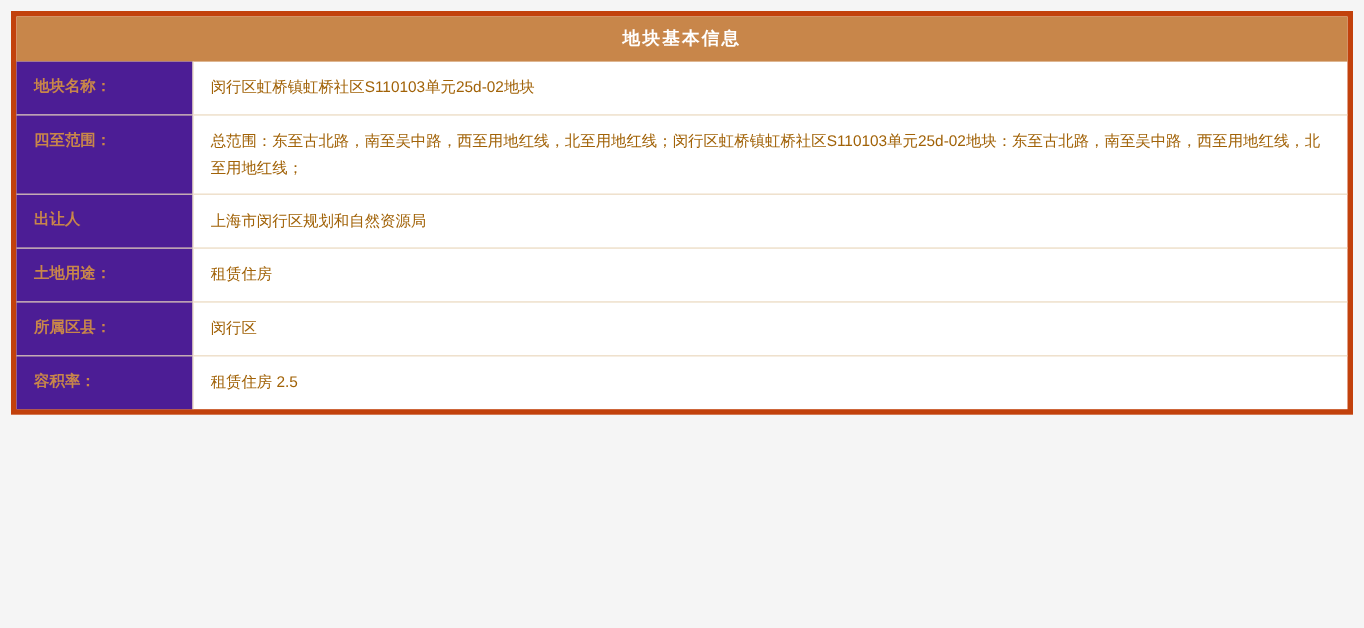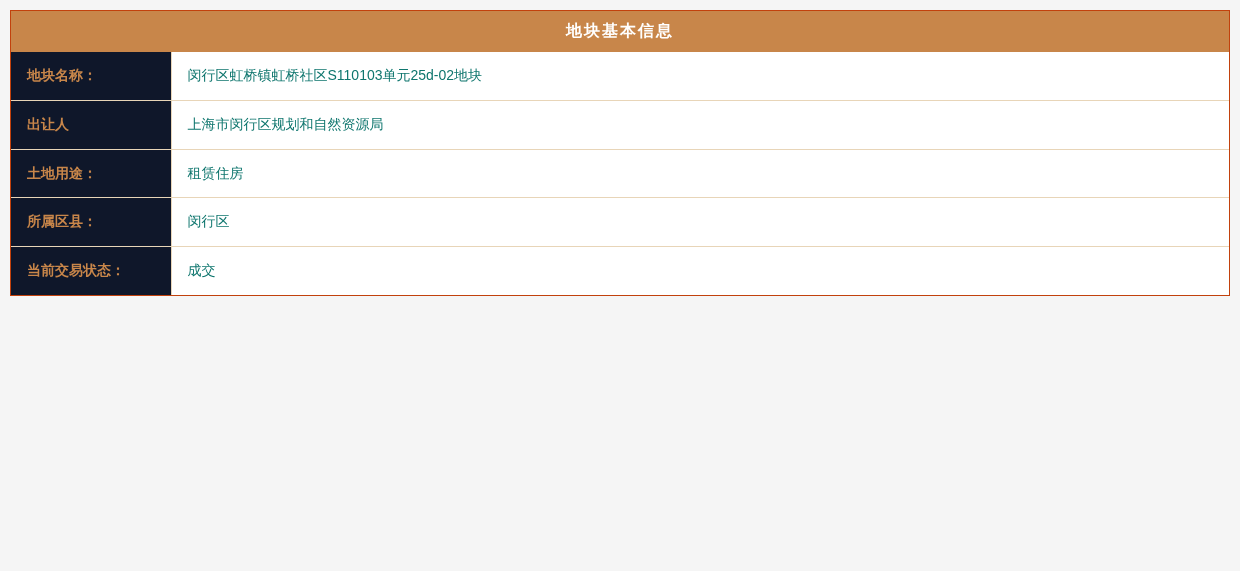--- a/index.html
+++ b/index.html
@@ -14,21 +14,21 @@
       background: #f5f5f5;
       display: flex;
       justify-content: center;
       align-items: flex-start;
       padding: 10px;
     }
 
     .container {
       width: 1220px;
       background: #fff;
-      border: 1px solid #c2410c;
+      border: 5px solid #c2410c;
     }
 
     .table-header {
       background-color: #c8864a;
       color: #fff;
       text-align: center;
       padding: 10px 0;
       font-size: 16px;
       font-weight: bold;
       letter-spacing: 2px;
@@ -52,53 +52,57 @@
       vertical-align: top;
       line-height: 1.7;
     }
 
     .label-col {
       width: 160px;
       color: #c8864a;
       font-weight: bold;
       white-space: nowrap;
       border-right: 1px solid #e8d5b8;
-      background: #0f172a;
+      background: #4c1d95;
       font-family: Liberation Serif, serif;
     }
 
     .value-col {
-      color: #0f766e;
+      color: #a16207;
       padding-left: 24px;
     }
   </style>
 </head>
 <body>
 
 <div class="container">
   <div class="table-header">
     <span>地块基本信息</span>
   </div>
   <table class="info-table">
     <tbody id="table-body">
     <tr>
           <td class="label-col">地块名称：</td>
           <td class="value-col">闵行区虹桥镇虹桥社区S110103单元25d-02地块</td>
         </tr>
         <tr>
+          <td class="label-col">四至范围：</td>
+          <td class="value-col">总范围：东至古北路，南至吴中路，西至用地红线，北至用地红线；闵行区虹桥镇虹桥社区S110103单元25d-02地块：东至古北路，南至吴中路，西至用地红线，北至用地红线；</td>
+        </tr>
+        <tr>
           <td class="label-col">出让人</td>
           <td class="value-col">上海市闵行区规划和自然资源局</td>
         </tr>
         <tr>
           <td class="label-col">土地用途：</td>
           <td class="value-col">租赁住房</td>
         </tr>
         <tr>
           <td class="label-col">所属区县：</td>
           <td class="value-col">闵行区</td>
         </tr>
         <tr>
-          <td class="label-col">当前交易状态：</td>
-          <td class="value-col">成交</td>
+          <td class="label-col">容积率：</td>
+          <td class="value-col">租赁住房 2.5</td>
         </tr>
       </tbody>
   </table>
 </div>
 
 </body></html>

